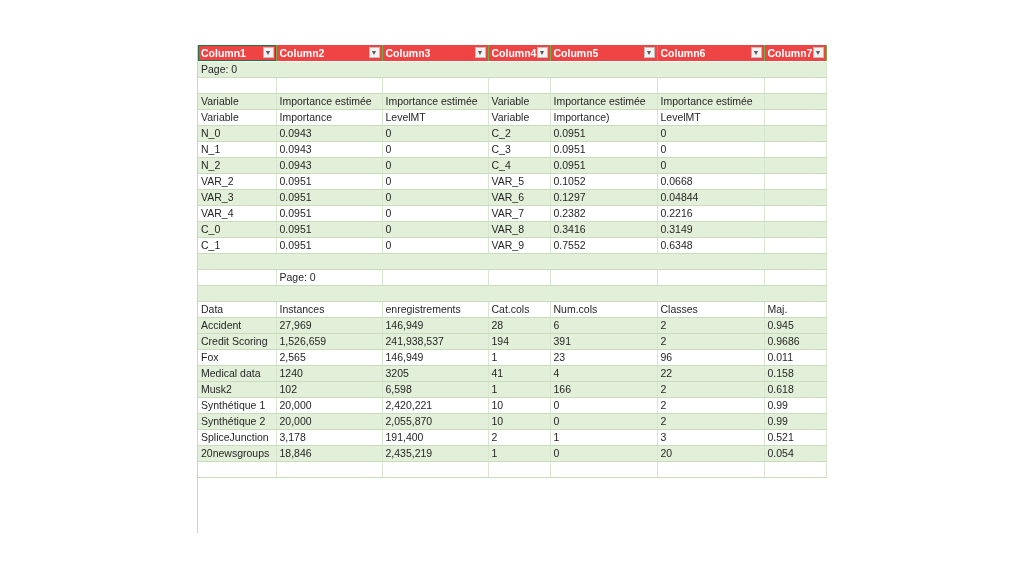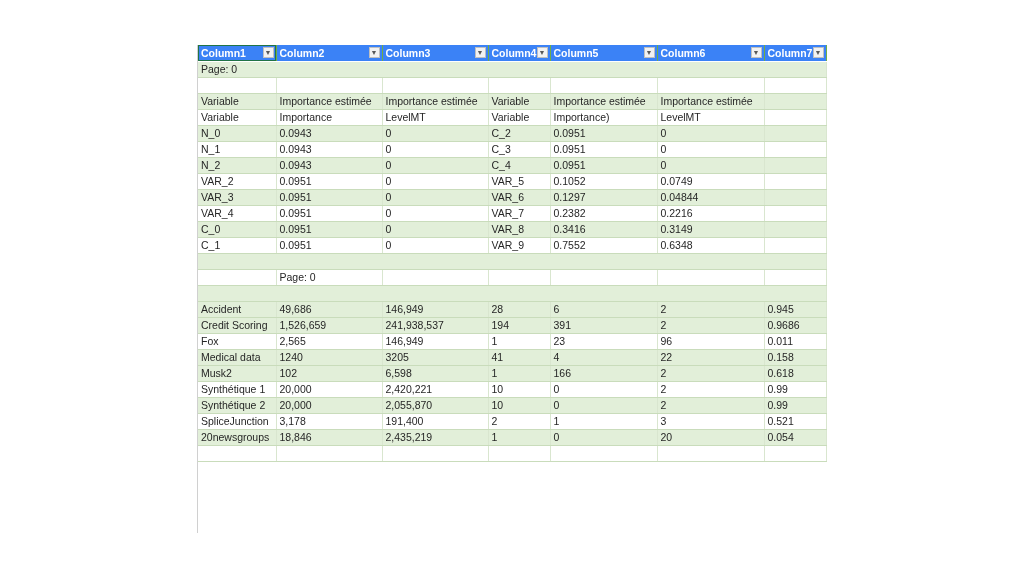--- a/index.html
+++ b/index.html
@@ -8,21 +8,21 @@
   .sheet { position:absolute; left:198px; top:45px; width:628px; }
   table { border-collapse:collapse; table-layout:fixed; width:628px; }
   col.c1{width:78px} col.c2{width:106px} col.c3{width:106px} col.c4{width:62px}
   col.c5{width:107px} col.c6{width:107px} col.c7{width:62px}
   td, th { height:16px; padding:0 0 0 3px; font-size:10.5px; color:#262626;
            white-space:nowrap; overflow:hidden; text-align:left; font-weight:normal;
            border-bottom:1px solid #ffffff; border-right:1px solid #d9e6cf; box-sizing:border-box; }
   tr.g td { background:#e2efd9; }
   tr.w td { background:#ffffff; border-bottom:1px solid #c9dcbb; }
   tr.g td { border-bottom:1px solid #c9dcbb; }
-  th { background:#3b82f6; color:#ffffff; font-weight:bold; position:relative;
+  th { background:#ef4444; color:#ffffff; font-weight:bold; position:relative;
        border-right:1px solid #70ad47; padding-right:16px; }
   th .dd { position:absolute; right:2px; top:2px; width:11px; height:11px; background:#f2f2f2;
            border:1px solid #bfbfbf; box-sizing:border-box; display:flex; align-items:center;
            justify-content:center; font-size:7px; color:#595959; line-height:1; }
   th.first { outline:1px solid #217346; outline-offset:-1px; }
   .leftbar { position:absolute; left:197px; top:45px; width:1px; height:488px; background:#d0d0d0; }
 </style>
 </head>
 <body>
 
@@ -106,21 +106,21 @@
           <td>0.0951</td>
           <td>0</td>
           <td></td>
         </tr>
         <tr class="w">
           <td>VAR_2</td>
           <td>0.0951</td>
           <td>0</td>
           <td>VAR_5</td>
           <td>0.1052</td>
-          <td>0.0749</td>
+          <td>0.0668</td>
           <td></td>
         </tr>
         <tr class="g">
           <td>VAR_3</td>
           <td>0.0951</td>
           <td>0</td>
           <td>VAR_6</td>
           <td>0.1297</td>
           <td>0.04844</td>
           <td></td>
@@ -160,23 +160,32 @@
           <td>Page: 0</td>
           <td></td>
           <td></td>
           <td></td>
           <td></td>
           <td></td>
         </tr>
         <tr class="g">
           <td colspan="7"></td>
         </tr>
+        <tr class="w">
+          <td>Data</td>
+          <td>Instances</td>
+          <td>enregistrements</td>
+          <td>Cat.cols</td>
+          <td>Num.cols</td>
+          <td>Classes</td>
+          <td>Maj.</td>
+        </tr>
         <tr class="g">
           <td>Accident</td>
-          <td>49,686</td>
+          <td>27,969</td>
           <td>146,949</td>
           <td>28</td>
           <td>6</td>
           <td>2</td>
           <td>0.945</td>
         </tr>
         <tr class="g">
           <td>Credit Scoring</td>
           <td>1,526,659</td>
           <td>241,938,537</td>

